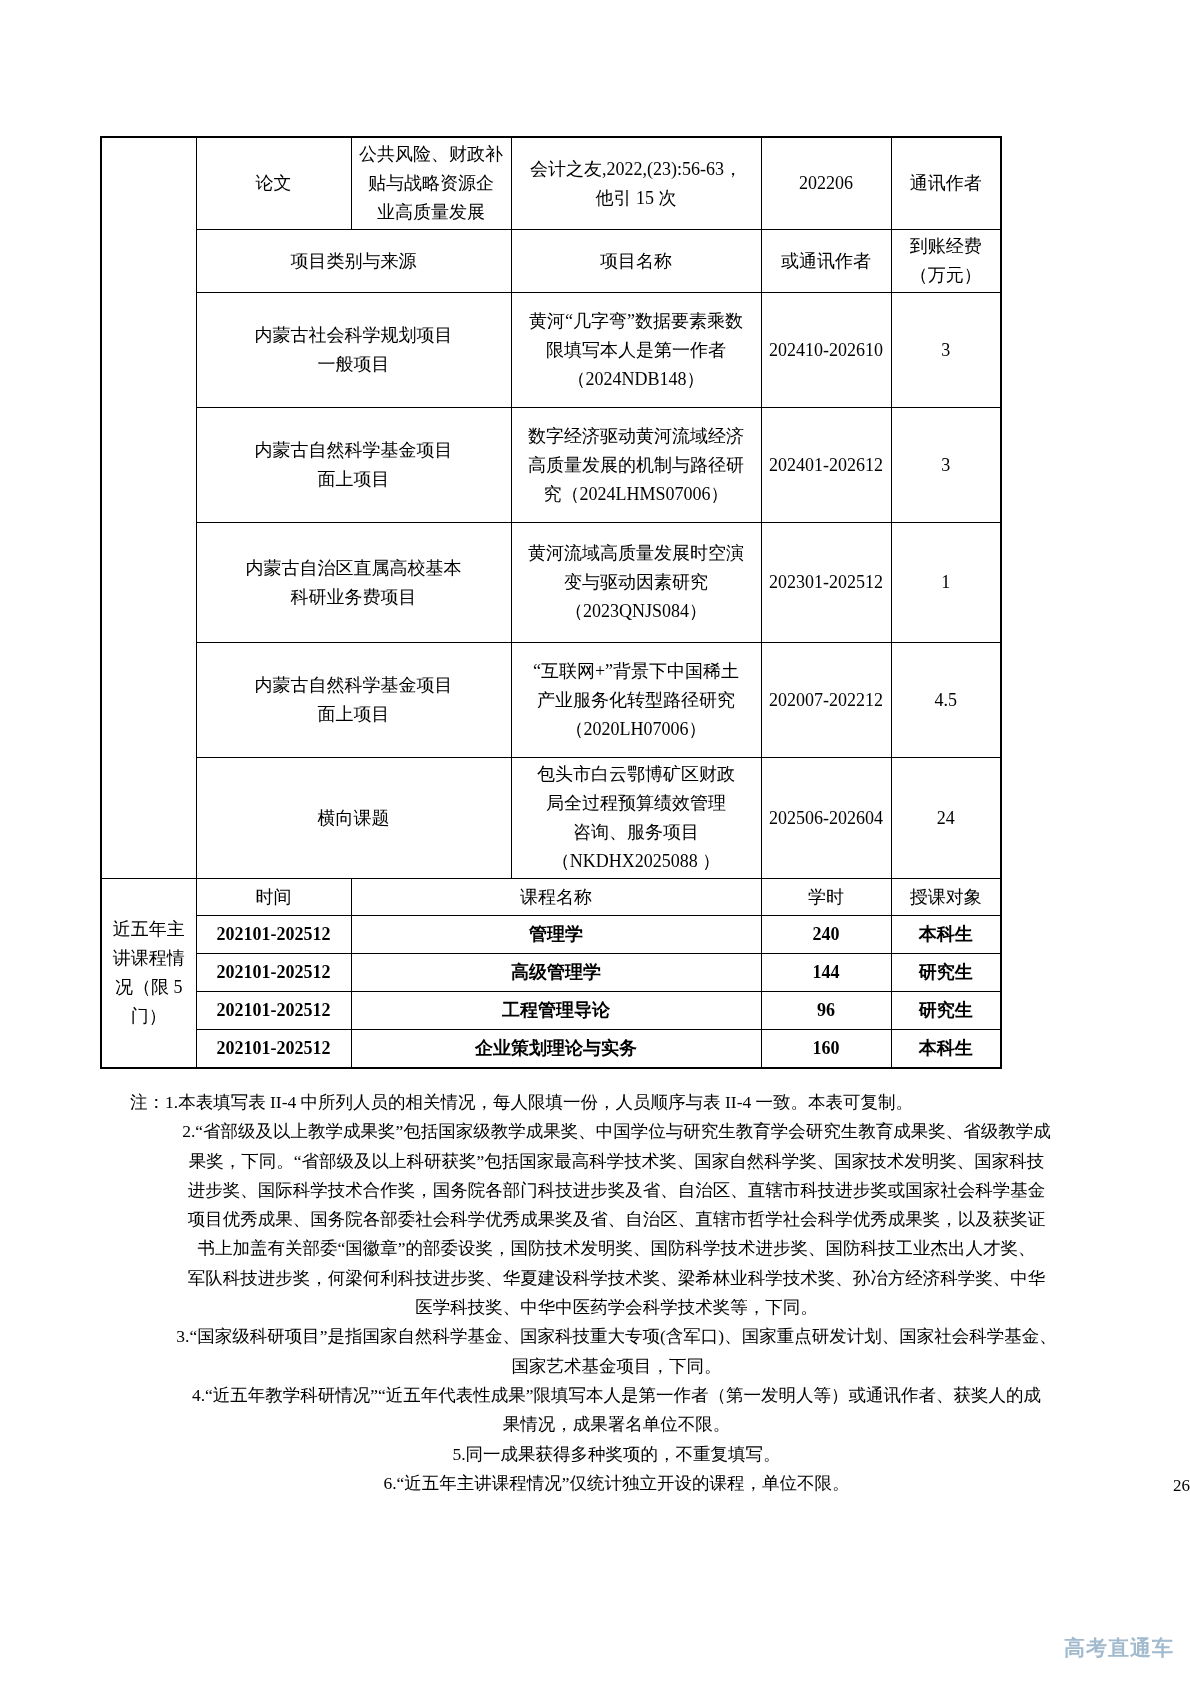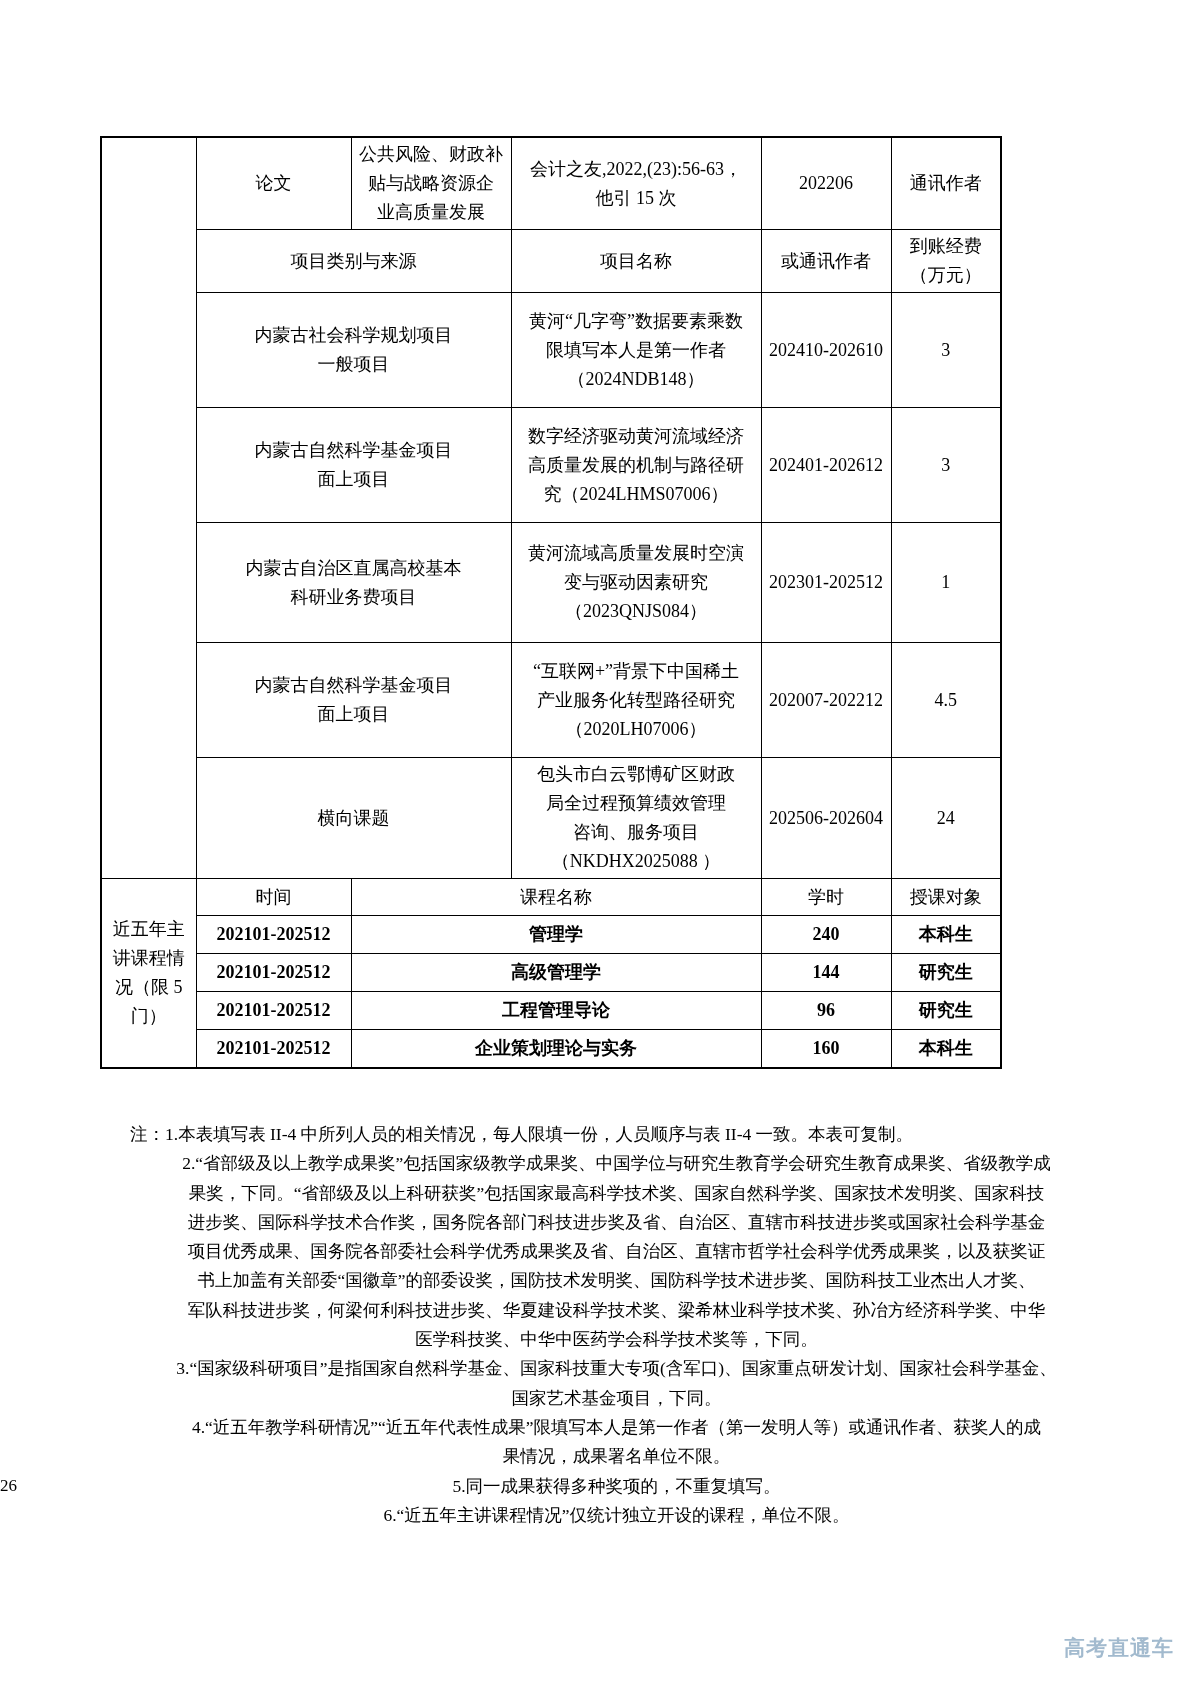--- a/index.html
+++ b/index.html
@@ -30,29 +30,29 @@
   tr.r-proj2   { height:115px; }
   tr.r-proj3   { height:120px;padding-left:36px; }
   tr.r-proj4   { height:115px; }
   tr.r-proj5   { height:118px; }
   tr.r-chead   { height:37px; }
   tr.r-course  { height:38px;font-weight:bold; }
 
   td.side-label { font-size:18px; line-height:29px; }
 
   .notes {
-    position:absolute; left:130px; top:1120px; width:940px;
+    position:absolute; left:130px; top:1088px; width:940px;
     font-size:17.5px; line-height:29.3px; text-align:left;
   }
   .note { white-space:pre-line; }
   .note.indent { padding-left:33px;text-align:center; }
 
   .page-number {
     position:absolute; left:0; top:1476px; width:100%;
-    text-align:left; font-size:17px;
+    text-align:right; font-size:17px;
   }
   .watermark {
     position:absolute; right:16px; top:1634px;
     font-family:"Liberation Sans", sans-serif;
     font-size:21px; font-weight:bold; letter-spacing:1px;
     color:#a2bace;
   }
 </style>
 </head>
 <body>

